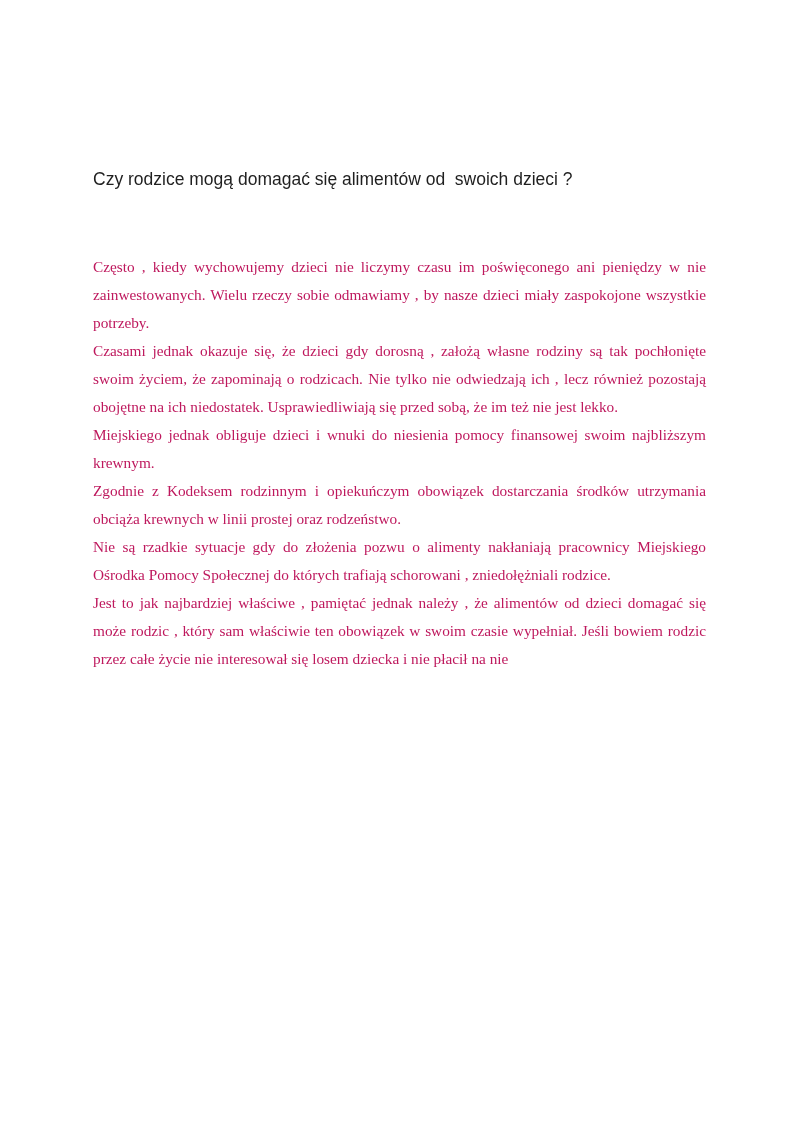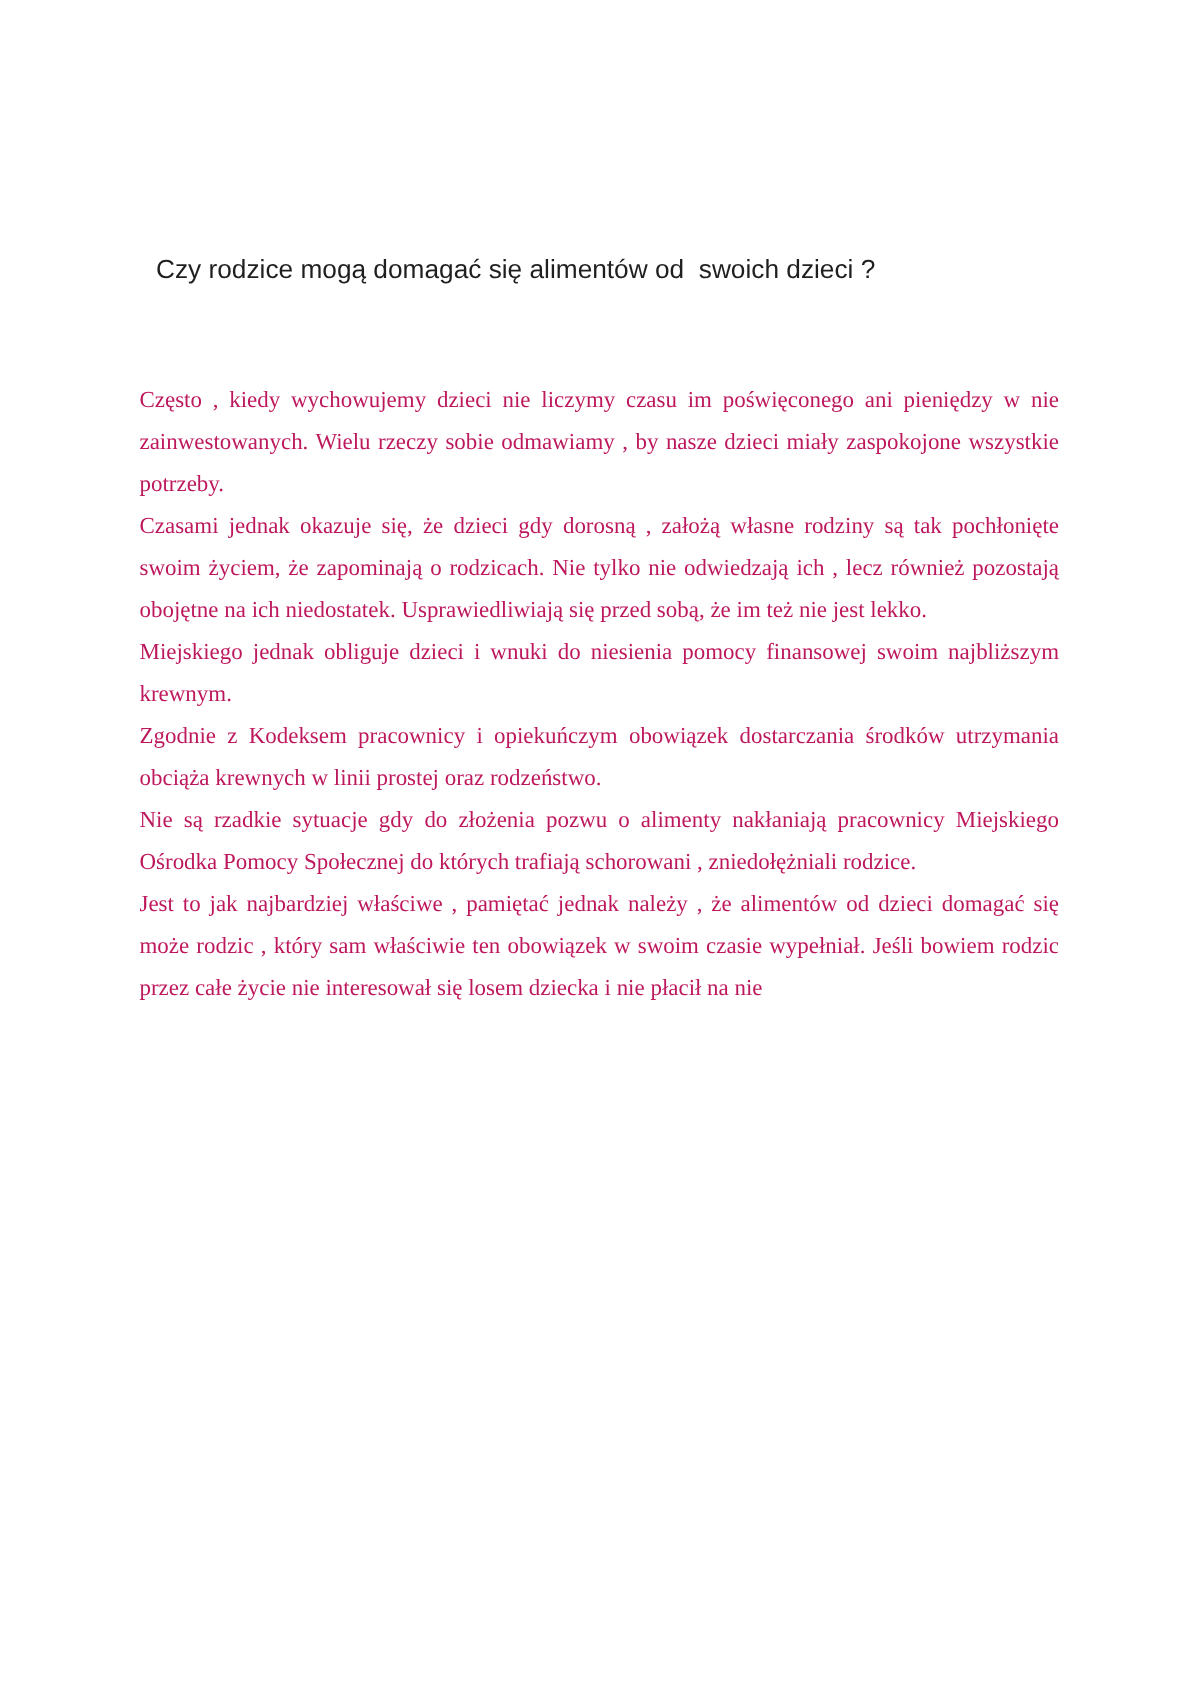--- a/index.html
+++ b/index.html
@@ -19,21 +19,21 @@
     left: 93px;
     top: 166px;
     width: 613px;
   }
   .doc-title {
     font-family: "Liberation Sans", sans-serif;
     font-size: 17.5px;
     font-weight: 400;
     color: #1f1f1f;
     line-height: 26px;
-    margin: 0 0 61px 11px;
+    margin: 0 0 61px 0;
     white-space: pre-wrap;
   }
   .doc-body p {
     font-family: "Liberation Serif", serif;
     font-size: 15.3px;
     font-weight: 400;
     color: #be185d;
     line-height: 28px;
     text-align: justify;
     margin: 0;
@@ -43,18 +43,18 @@
 </head>
 <body>
 
 <div class="page">
   <div class="content">
     <h1 class="doc-title">Czy rodzice mogą domagać się alimentów od  swoich dzieci ?</h1>
     <div class="doc-body">
       <p>Często , kiedy wychowujemy dzieci nie liczymy czasu im poświęconego ani pieniędzy w nie zainwestowanych.  Wielu  rzeczy sobie odmawiamy , by nasze dzieci miały zaspokojone wszystkie potrzeby.</p>
       <p>Czasami jednak okazuje się, że dzieci gdy dorosną , założą własne rodziny  są tak pochłonięte swoim życiem, że zapominają o rodzicach.  Nie tylko nie odwiedzają ich , lecz również pozostają obojętne  na ich niedostatek. Usprawiedliwiają się przed sobą, że im też nie jest lekko.</p>
       <p>Miejskiego jednak obliguje dzieci i wnuki do niesienia pomocy finansowej swoim najbliższym krewnym.</p>
-      <p>Zgodnie z Kodeksem pracownicy i opiekuńczym  obowiązek dostarczania środków utrzymania obciąża krewnych w linii prostej oraz rodzeństwo.</p>
+      <p>Zgodnie z Kodeksem rodzinnym i opiekuńczym  obowiązek dostarczania środków utrzymania obciąża krewnych w linii prostej oraz rodzeństwo.</p>
       <p>Nie są rzadkie sytuacje gdy do złożenia pozwu o alimenty nakłaniają pracownicy Miejskiego Ośrodka Pomocy Społecznej do których trafiają schorowani , zniedołężniali rodzice.</p>
       <p>Jest to jak najbardziej właściwe , pamiętać jednak należy , że alimentów od dzieci domagać się może rodzic , który sam właściwie ten obowiązek w swoim czasie wypełniał. Jeśli bowiem rodzic przez całe życie nie interesował się losem dziecka i nie płacił na nie</p>
     </div>
   </div>
 </div>
 
 </body></html>

